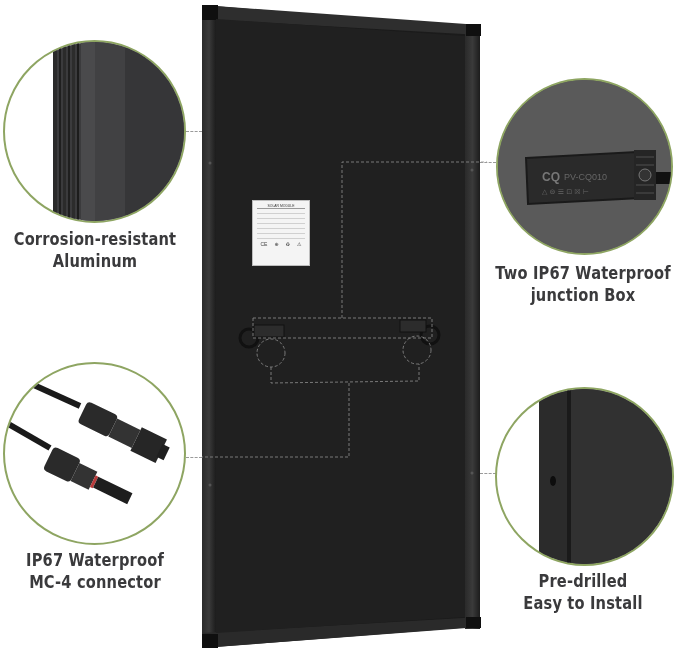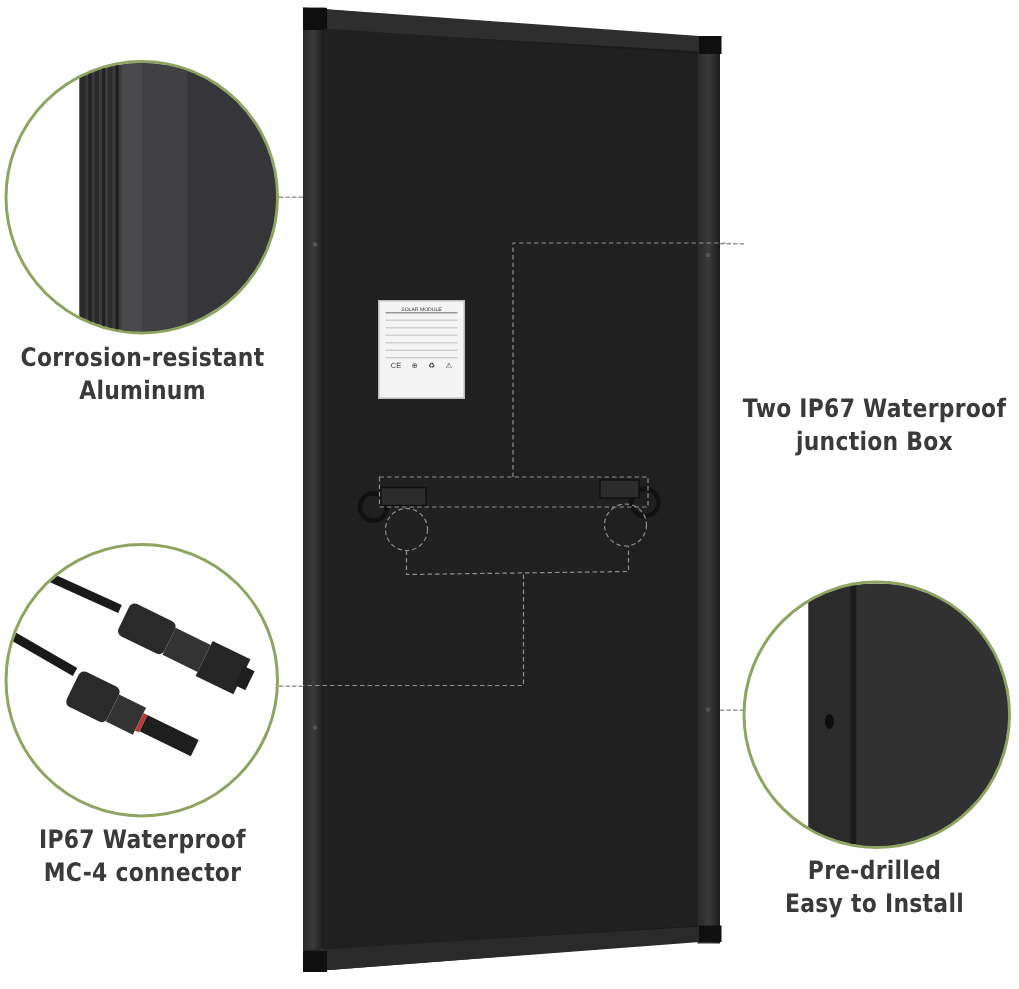--- a/index.html
+++ b/index.html
@@ -140,20 +140,36 @@
       <rect x="76" y="0" width="14" height="183" fill="#4a4a4c"></rect>
       <rect x="90" y="0" width="30" height="183" fill="#414143"></rect>
       <rect x="120" y="0" width="70" height="183" fill="#363638"></rect>
     </svg>
   </div>
   <div class="caption cap-alum">
     <div>Corrosion-resistant</div>
     <div>Aluminum</div>
   </div>
 
+  <div class="callout c-jbox">
+    <svg width="177" height="177">
+      <rect width="177" height="177" fill="#5a5a5a"></rect>
+      <rect x="150" y="92" width="40" height="12" fill="#111"></rect>
+      <path d="M28 78 L138 72 L142 118 L30 124 Z" fill="#2a2a2a" stroke="#1a1a1a" stroke-width="2"></path>
+      <rect x="136" y="70" width="22" height="50" fill="#252525"></rect>
+      <rect x="138" y="76" width="18" height="2" fill="#3a3a3a"></rect>
+      <rect x="138" y="84" width="18" height="2" fill="#3a3a3a"></rect>
+      <rect x="138" y="104" width="18" height="2" fill="#3a3a3a"></rect>
+      <rect x="138" y="112" width="18" height="2" fill="#3a3a3a"></rect>
+      <circle cx="147" cy="95" r="6" fill="#333" stroke="#777" stroke-width="1"></circle>
+      <text x="44" y="101" font-family="Liberation Sans, sans-serif" font-weight="bold" font-size="12" fill="#777">CQ</text>
+      <text x="66" y="100" font-family="Liberation Sans, sans-serif" font-size="9" fill="#666">PV-CQ010</text>
+      <text x="44" y="114" font-family="DejaVu Sans, sans-serif" font-size="7" fill="#666">△ ⊜ ☰ ⊡ ☒ ⊢</text>
+    </svg>
+  </div>
   <div class="caption cap-jbox">
     <div>Two IP67 Waterproof</div>
     <div>junction Box</div>
   </div>
 
   <div class="callout c-mc4">
     <svg width="183" height="183">
 
       <line x1="0" y1="8" x2="75" y2="42" stroke="#1a1a1a" stroke-width="6"></line>
       <line x1="0" y1="58" x2="45" y2="84" stroke="#1a1a1a" stroke-width="6"></line>

